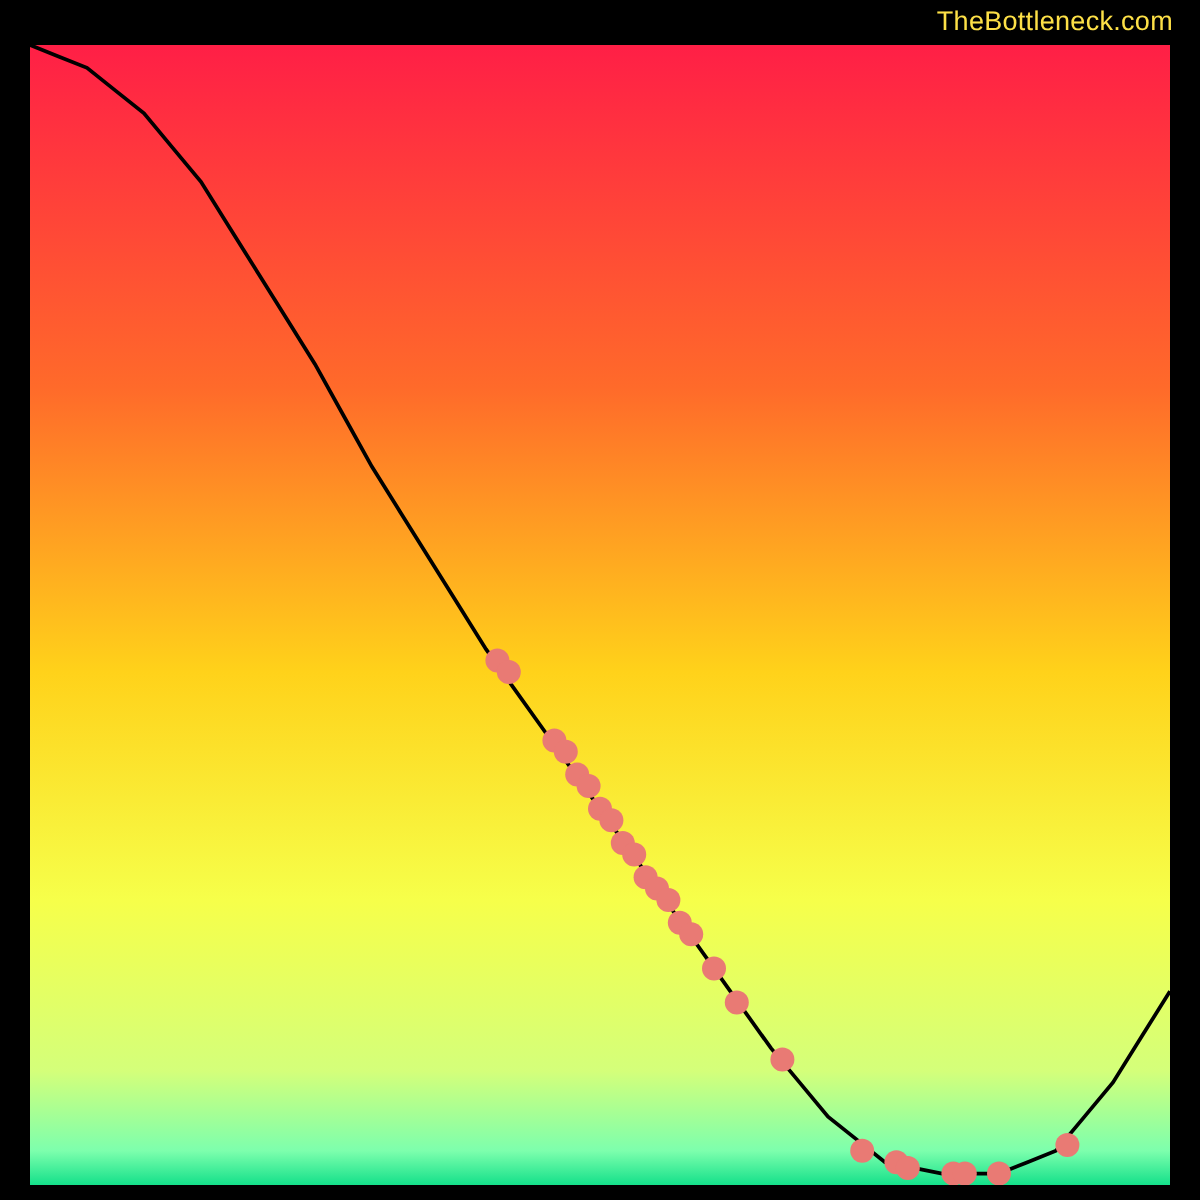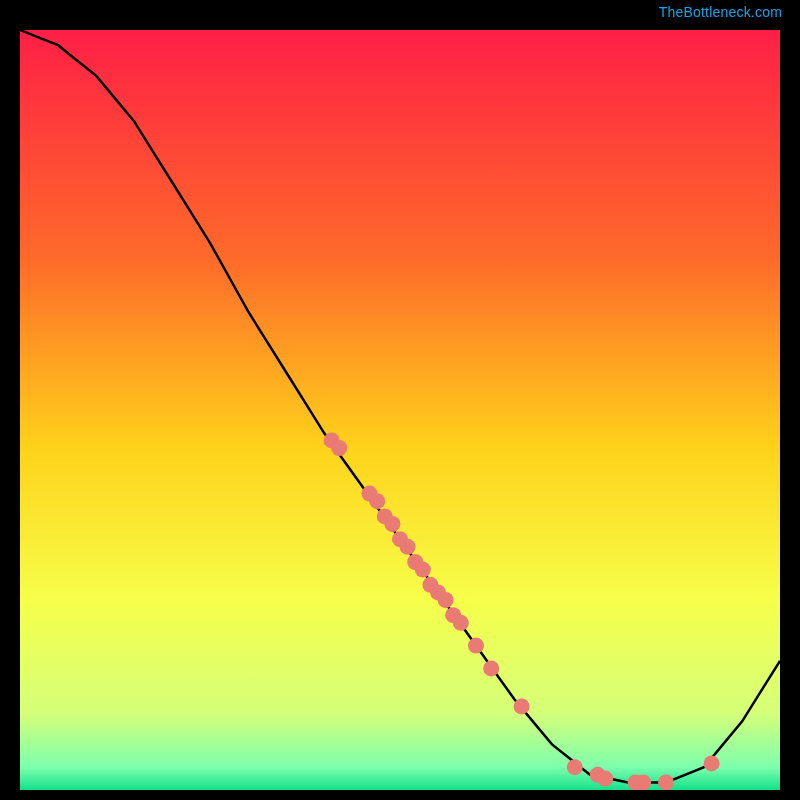--- a/index.html
+++ b/index.html
@@ -23,22 +23,22 @@
     position: absolute;
     left: 0;
     top: 0;
     width: 760px;
     height: 760px;
   }
   .watermark {
     position: absolute;
     top: 4px;
     right: 18px;
-    color: #0ea5e9;
-    font-size: 14px;
+    color: #fde047;
+    font-size: 18px;
     font-weight: 500;
     letter-spacing: 0.2px;
   }
   svg { display: block; }
 </style>
 </head>
 <body>
 
 <div class="watermark">TheBottleneck.com</div>
 

